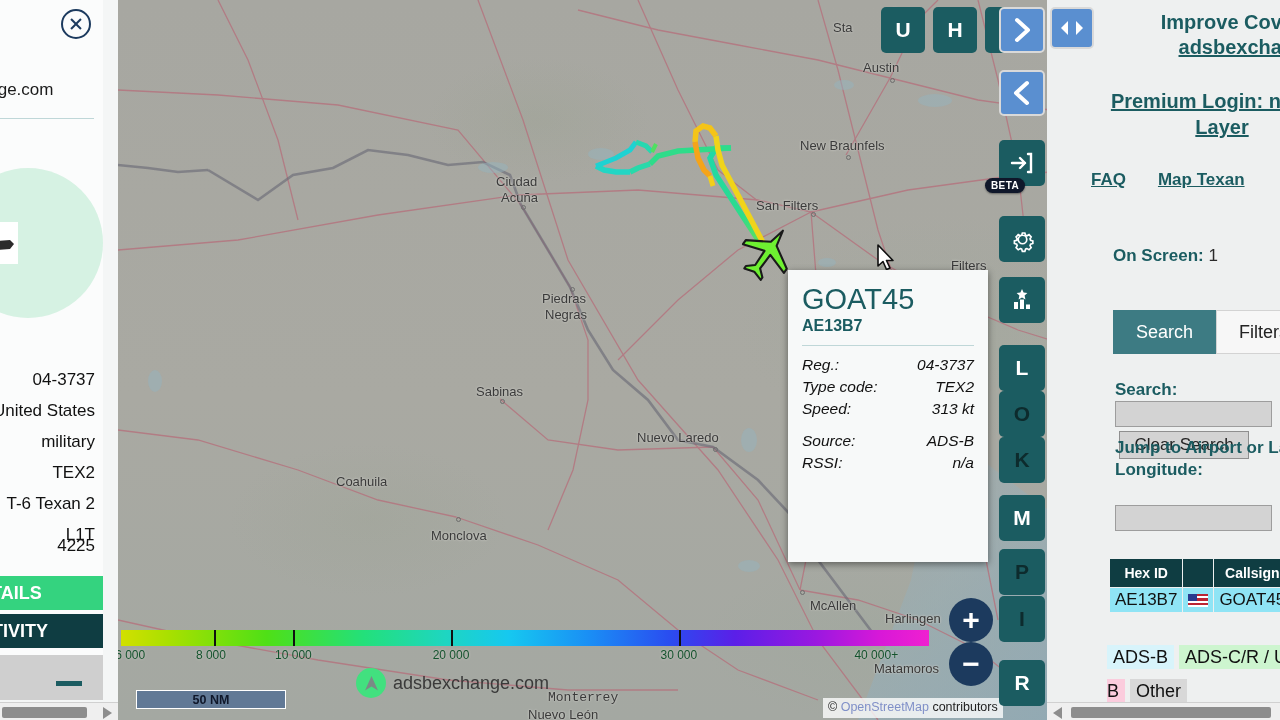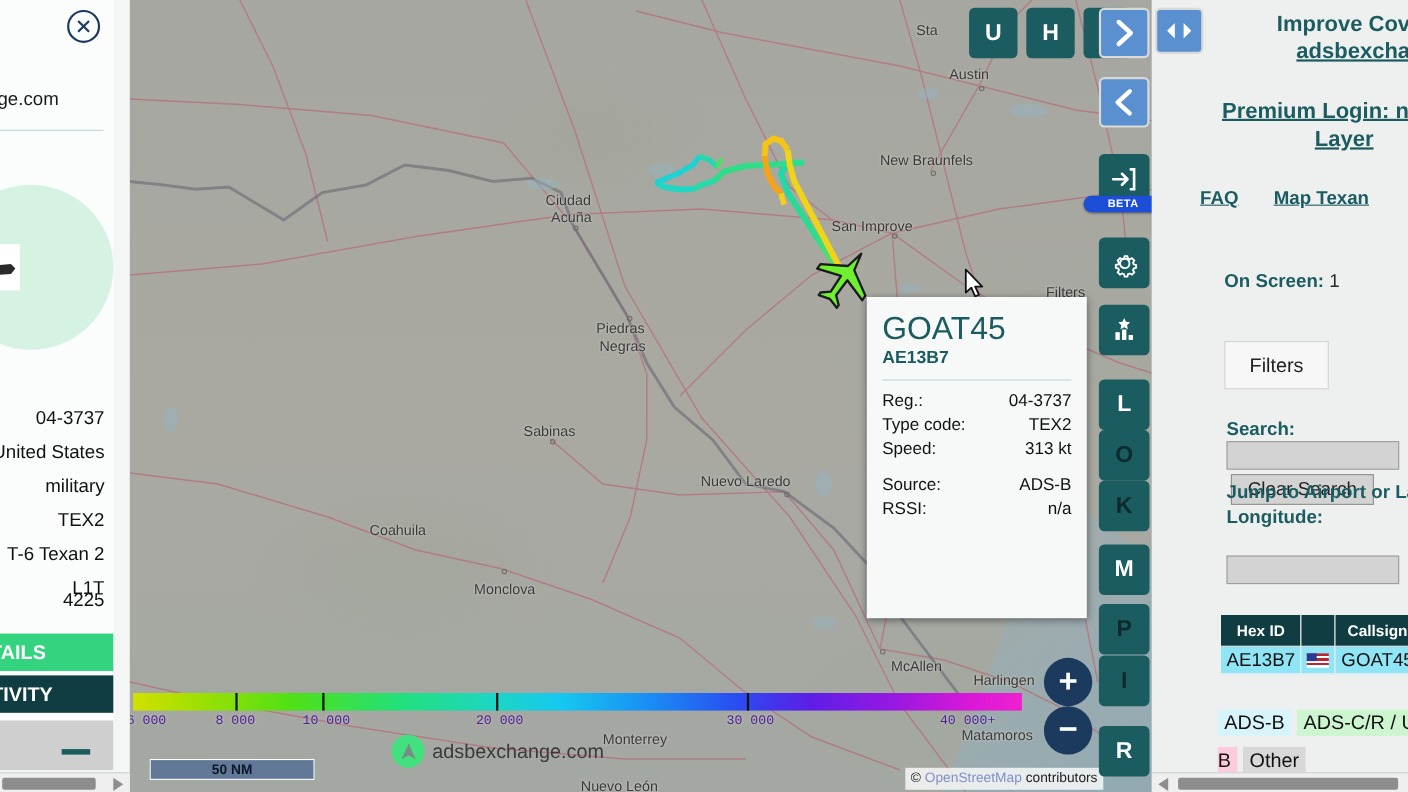--- a/index.html
+++ b/index.html
@@ -61,59 +61,58 @@
   .rail-btn {
     position: absolute; left: 2px; width: 46px; height: 46px;
     background: #1b5c61; color: #fff; border-radius: 5px;
     display: flex; align-items: center; justify-content: center;
     font-weight: bold; font-size: 21px; cursor: pointer; user-select: none;
   }
   .rail-btn.blue { background: #5a8fd0; border: 2px solid #d9d9d9; }
   .rail-btn.dark-text { color: #0d2b2d; }
   #betaBadge {
     position: absolute; left: -12px; top: 178px;
-    background: #1d4ed8; color: #fff; font-size: 10px; font-weight: bold;
-    padding: 2px 22px; border-radius: 9px; letter-spacing: .4px;
+    background: #0f172a; color: #fff; font-size: 10px; font-weight: bold;
+    padding: 2px 6px; border-radius: 9px; letter-spacing: .4px;
     box-shadow: 0 1px 2px rgba(0,0,0,.4);
   }
   .zoom-circle {
     position: absolute; left: -48px; width: 44px; height: 44px; border-radius: 50%;
     background: #1c3a5e; color: #fff; display: flex; align-items: center;
     justify-content: center; font-size: 30px; font-weight: bold; cursor: pointer;
     line-height: 1;
   }
 
   
   #popup {
     position: absolute; left: 788px; top: 270px; width: 200px; height: 292px;
     background: #f7f9f9; box-shadow: 0 2px 7px rgba(0,0,0,.45);
     padding: 14px 14px 0 14px;
   }
   #popup .callsign { color: #1b5c61; font-size: 29px; line-height: 1.05; }
   #popup .hex { color: #1b5c61; font-size: 16px; font-weight: bold; margin-top: 3px; }
   #popup hr { border: none; border-top: 1px solid #bfd7d8; margin: 10px 0 8px; }
-  #popup table { width: 100%; border-collapse: collapse; font-size: 15.5px; color: #111; }
+  #popup table { width: 100%; border-collapse: collapse; font-size: 15.5px; color: #111; font-style: italic; }
   #popup td { padding: 2px 0; }
   #popup td.v { text-align: right; }
   #popup tr.gap td { padding-top: 12px; }
 
   
   #altScale { position: absolute; left: 3px; top: 630px; width: 808px; height: 16px; }
   #altBar {
     width: 100%; height: 16px;
     background: linear-gradient(90deg,
       #d2e000 0%, #a8e000 6%, #4fe016 18%, #23e07a 30%,
       #1ed6c0 40%, #16c8f0 48%, #1a8ef5 58%, #2a4cf0 68%,
       #5b1fe8 76%, #9a18e0 86%, #d818d8 94%, #f020d0 100%);
   }
   .alt-tick { position: absolute; top: 0; width: 2px; height: 16px; background: #111; }
   .alt-label {
-    position: absolute; top: 18px; font-size: 12px; color: #4c1d95;
+    position: absolute; top: 18px; font-size: 12px; color: #14532d;
     text-shadow: 0 0 3px rgba(205,205,200,.9);
-    font-family: Liberation Mono, monospace;
   }
   #scaleBar {
     position: absolute; left: 18px; top: 690px; width: 150px; height: 19px;
     background: rgba(75,105,145,.75); border: 1.5px solid #ffffff;
     color: #0f172a; font-size: 12.5px; display: flex; align-items: center;
     justify-content: center; font-weight: bold;
   }
   #logoWrap {
     position: absolute; left: 238px; top: 668px;
     display: flex; align-items: center; gap: 7px;
@@ -346,38 +345,38 @@
     <div class="water-blob" style="left:623px;top:428px;width:16px;height:24px;"></div>
     <div class="water-blob" style="left:30px;top:370px;width:14px;height:22px;"></div>
     <div class="water-blob" style="left:620px;top:560px;width:22px;height:12px;"></div>
     <div class="water-blob" style="left:700px;top:258px;width:18px;height:9px;"></div>
 
     <div id="cityLabels">
         <div class="city-label" style="left: 745px; top: 60px;">Austin</div>
         <div class="city-dot" style="left: 772px; top: 78px;"></div>
         <div class="city-label" style="left: 682px; top: 138px;">New Braunfels</div>
         <div class="city-dot" style="left: 728px; top: 155px;"></div>
-        <div class="city-label" style="left: 638px; top: 198px;">San Improve</div>
+        <div class="city-label" style="left: 638px; top: 198px;">San Filters</div>
         <div class="city-dot" style="left: 693px; top: 212px;"></div>
         <div class="city-label" style="left: 833px; top: 258px;">Filters</div>
         <div class="city-dot" style="left: 856px; top: 272px;"></div>
         <div class="city-label" style="left: 378px; top: 174px;">Ciudad</div>
         <div class="city-label" style="left: 383px; top: 190px;">Acuña</div>
         <div class="city-dot" style="left: 403px; top: 205px;"></div>
         <div class="city-label" style="left: 424px; top: 291px;">Piedras</div>
         <div class="city-dot" style="left: 452px; top: 287px;"></div>
         <div class="city-label" style="left: 427px; top: 307px;">Negras</div>
         <div class="city-label" style="left: 358px; top: 384px;">Sabinas</div>
         <div class="city-dot" style="left: 382px; top: 399px;"></div>
         <div class="city-label" style="left: 218px; top: 474px;">Coahuila</div>
         <div class="city-label" style="left: 313px; top: 528px;">Monclova</div>
         <div class="city-dot" style="left: 338px; top: 517px;"></div>
         <div class="city-label" style="left: 519px; top: 430px;">Nuevo Laredo</div>
         <div class="city-dot" style="left: 595px; top: 447px;"></div>
-        <div class="city-label" style="left: 430px; top: 664px;">Monterrey</div>
+        <div class="city-label" style="left: 430px; top: 690px; font-family: Liberation Mono, monospace;">Monterrey</div>
         <div class="city-label" style="left: 410px; top: 707px;">Nuevo León</div>
         <div class="city-label" style="left: 692px; top: 598px;">McAllen</div>
         <div class="city-dot" style="left: 682px; top: 590px;"></div>
         <div class="city-label" style="left: 767px; top: 611px;">Harlingen</div>
         <div class="city-label" style="left: 756px; top: 661px;">Matamoros</div>
         <div class="city-label" style="left: 772px; top: 5px;">Col</div>
         <div class="city-label" style="left: 715px; top: 20px;">Sta</div>
       </div>
 
     <svg id="trackSvg" viewBox="0 0 932 720">
@@ -582,20 +581,21 @@
         <span>FAQ</span>
         <span>Map Texan</span>
       </div>
       <div id="totals">
         <div>
           <span>On Screen:</span>
           <span class="num">1</span>
         </div>
       </div>
       <div id="tabs">
+        <div class="tab active">Search</div>
         <div class="tab">Filters</div>
       </div>
       <div id="searchLabel">Search:</div>
       <input class="txtbox" style="left: 68px; top: 401px; width: 157px;" value="">
 
       <div class="btn-gray" style="left:72px; top:431px; width:130px;">Clear Search</div>
       <div id="jumpLabel">Jump to Airport or Latitude / Longitude:</div>
       <input class="txtbox" style="left: 68px; top: 505px; width: 157px;" value="">
 
       <table id="acTable">

